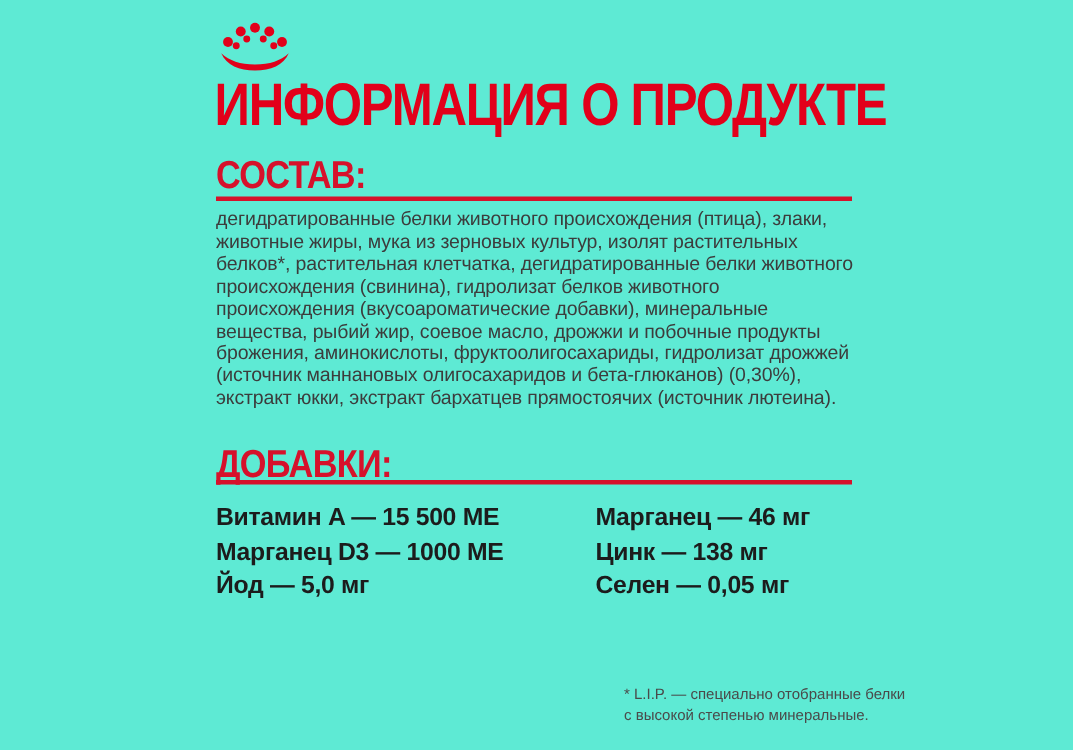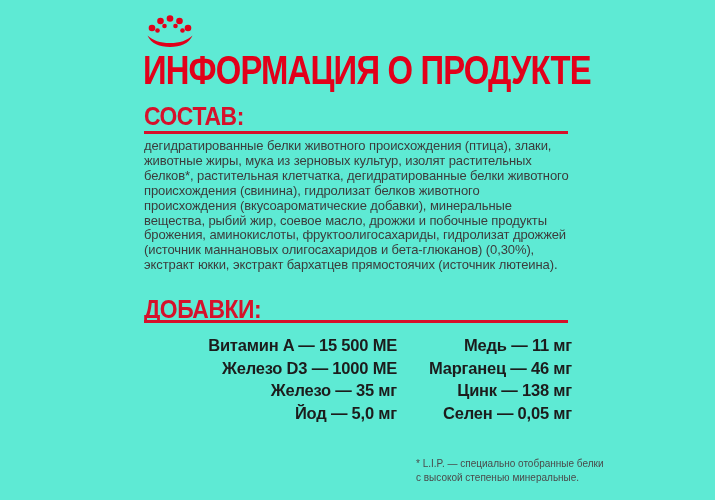--- a/index.html
+++ b/index.html
@@ -69,21 +69,20 @@
     position: absolute;
     left: 144px;
     top: 334px;
     width: 428px;
     display: flex;
   }
   .additives-col {
     list-style: none;
     margin: 0;
     padding: 0;
-    text-align: right;
   }
   .additives-col.left  { width: 253px; }
   .additives-col.right { width: 175px; }
   .additives-col li {
     font-size: 16.5px;
     line-height: 22.5px;
     font-weight: bold;
     color: #1C1C1C;
     letter-spacing: -0.2px;
     white-space: nowrap;
@@ -125,26 +124,24 @@
   <div class="rule" style="top: 131px;"></div>
 
   <p class="composition-text">дегидратированные белки животного происхождения (птица), злаки, животные жиры, мука из зерновых культур, изолят растительных белков*, растительная клетчатка, дегидратированные белки животного происхождения (свинина), гидролизат белков животного происхождения (вкусоароматические добавки), минеральные вещества, рыбий жир, соевое масло, дрожжи и побочные продукты брожения, аминокислоты, фруктоолигосахариды, гидролизат дрожжей (источник маннановых олигосахаридов и бета-глюканов) (0,30%), экстракт юкки, экстракт бархатцев прямостоячих (источник лютеина).</p>
 
   <h2 class="section-heading" style="top: 294px;">ДОБАВКИ:</h2>
   <div class="rule" style="top: 320px;"></div>
 
   <div class="additives-columns">
     <ul class="additives-col left">
       <li>Витамин A — 15 500 МЕ</li>
-      <li>Железо D3 — 1000 МЕ</li>
-      <li>Железо — 35 мг</li>
+      <li>Марганец D3 — 1000 МЕ</li>
       <li>Йод — 5,0 мг</li>
     </ul>
     <ul class="additives-col right">
-      <li>Медь — 11 мг</li>
       <li>Марганец — 46 мг</li>
       <li>Цинк — 138 мг</li>
       <li>Селен — 0,05 мг</li>
     </ul>
   </div>
 
   <div class="footnote">
     <div>* L.I.P. — специально отобранные белки</div>
     <div>с высокой степенью минеральные.</div>
   </div>

